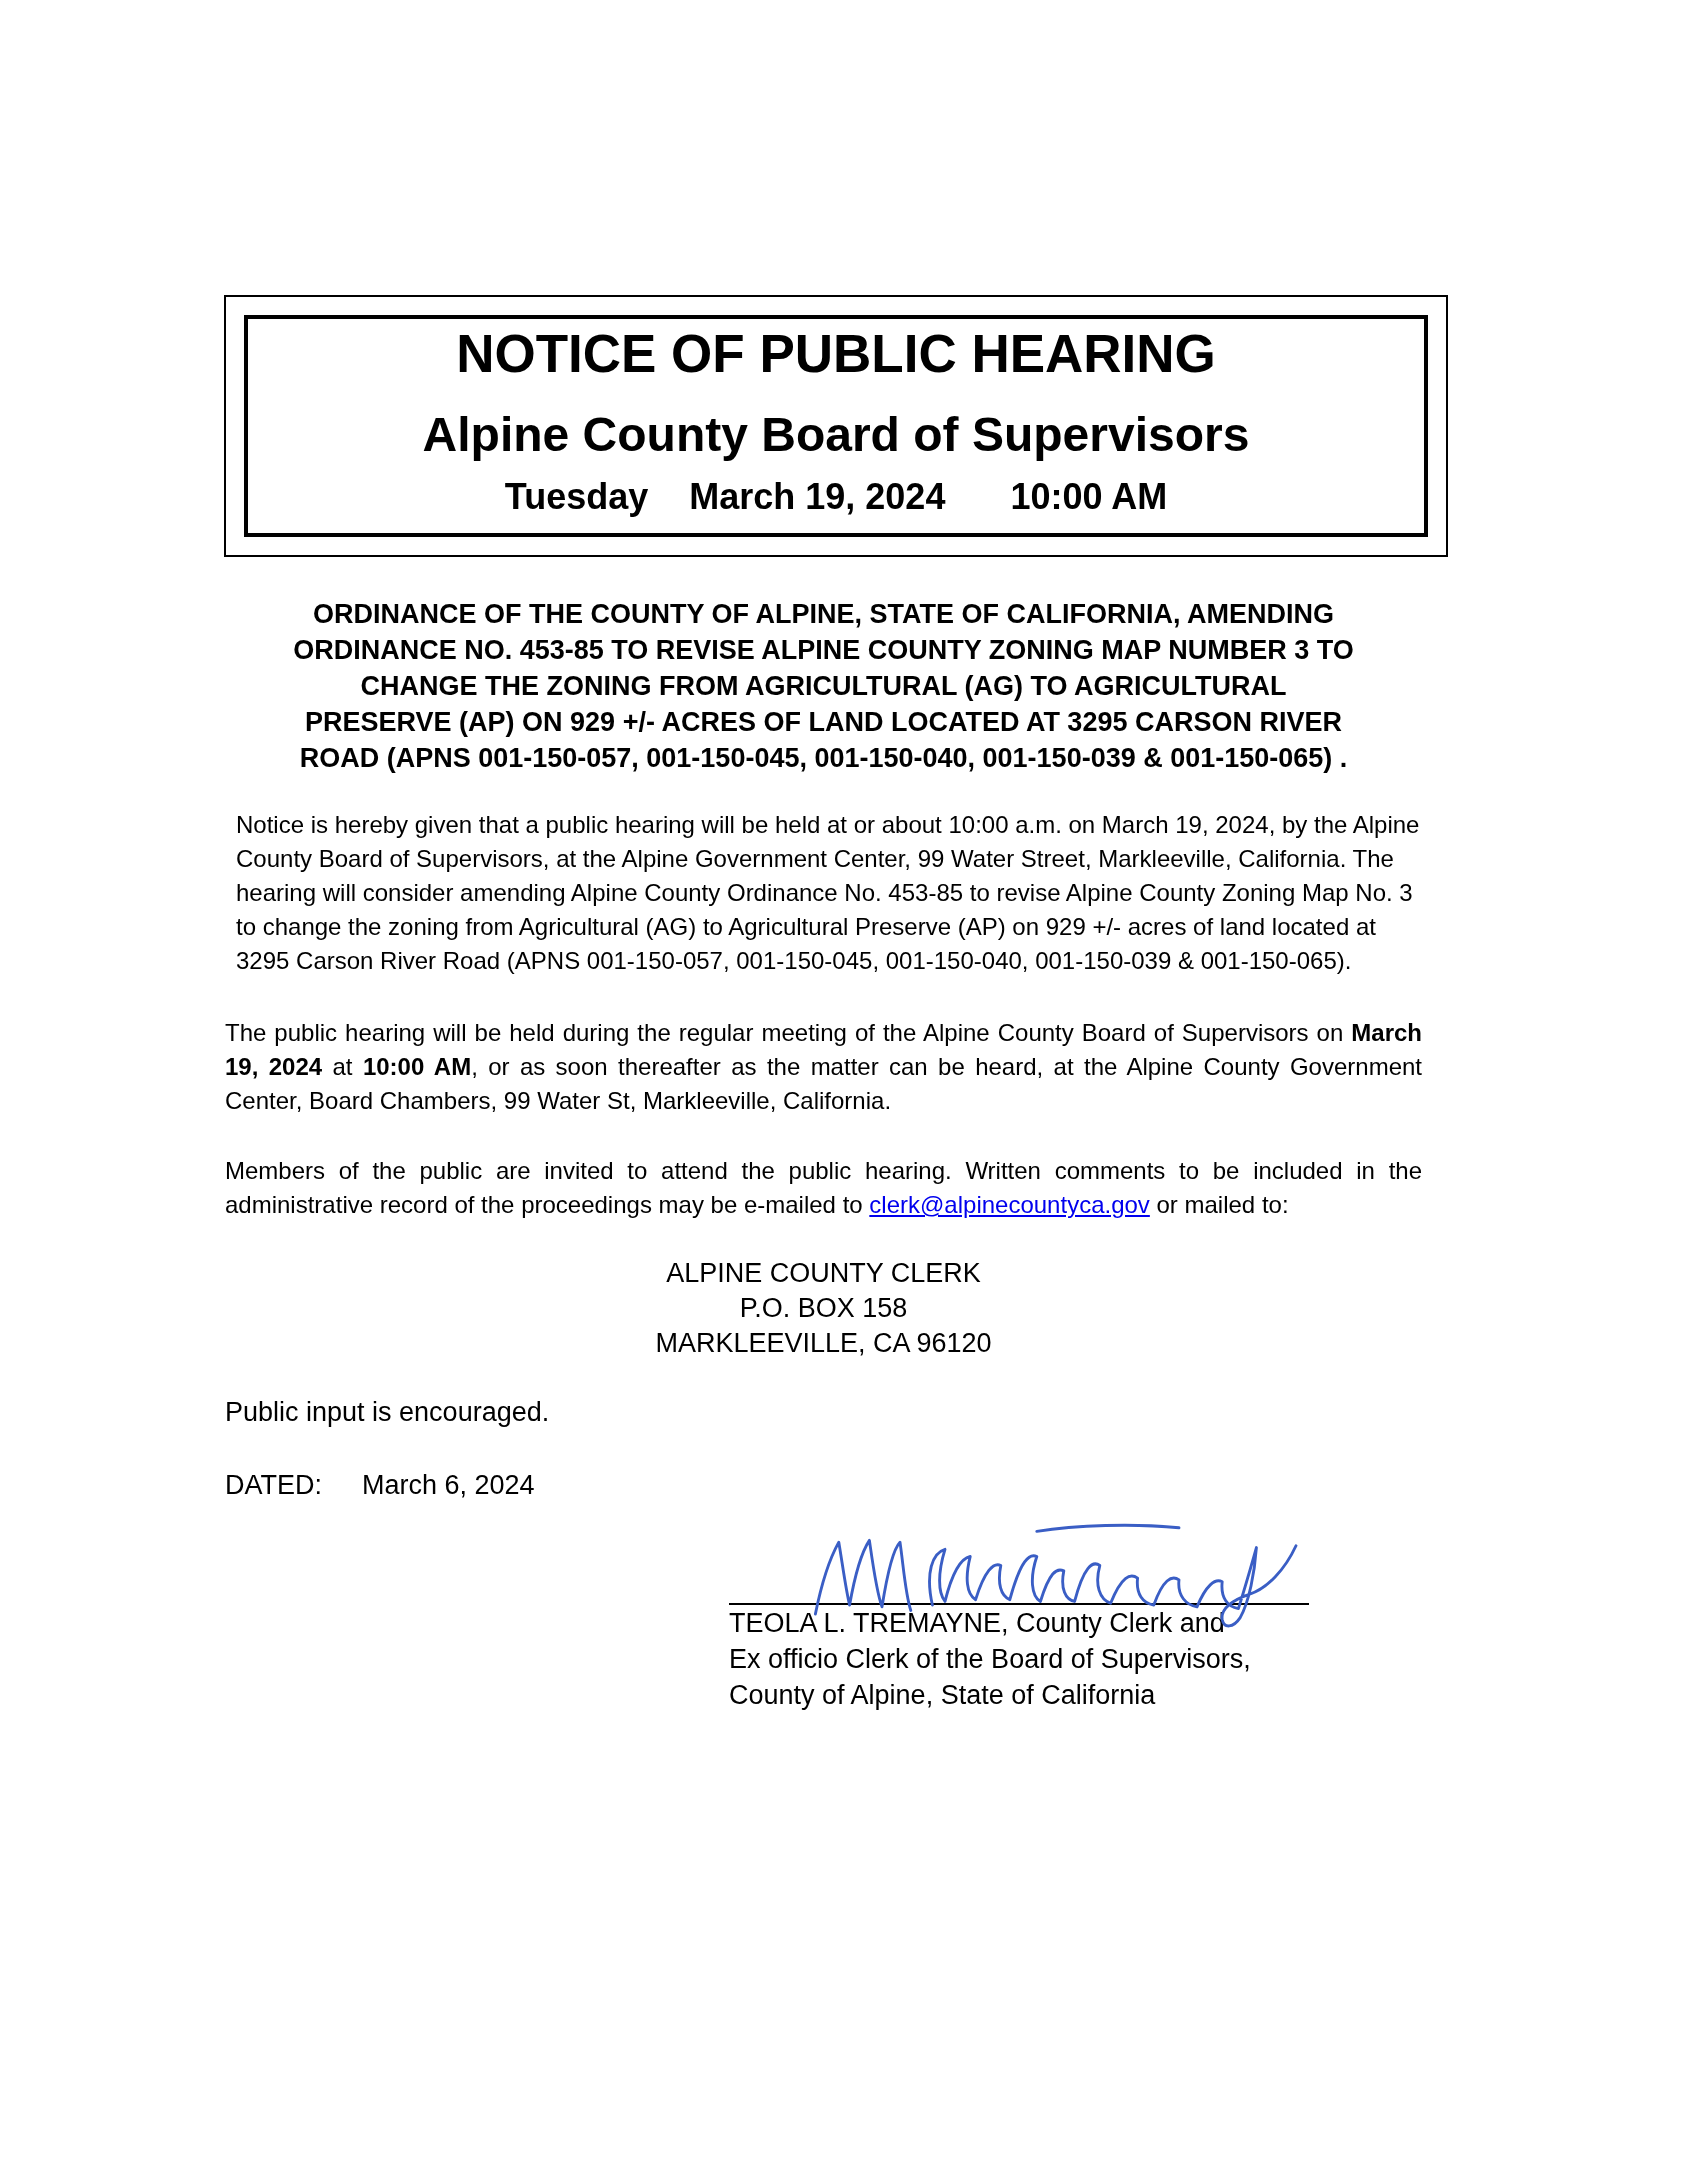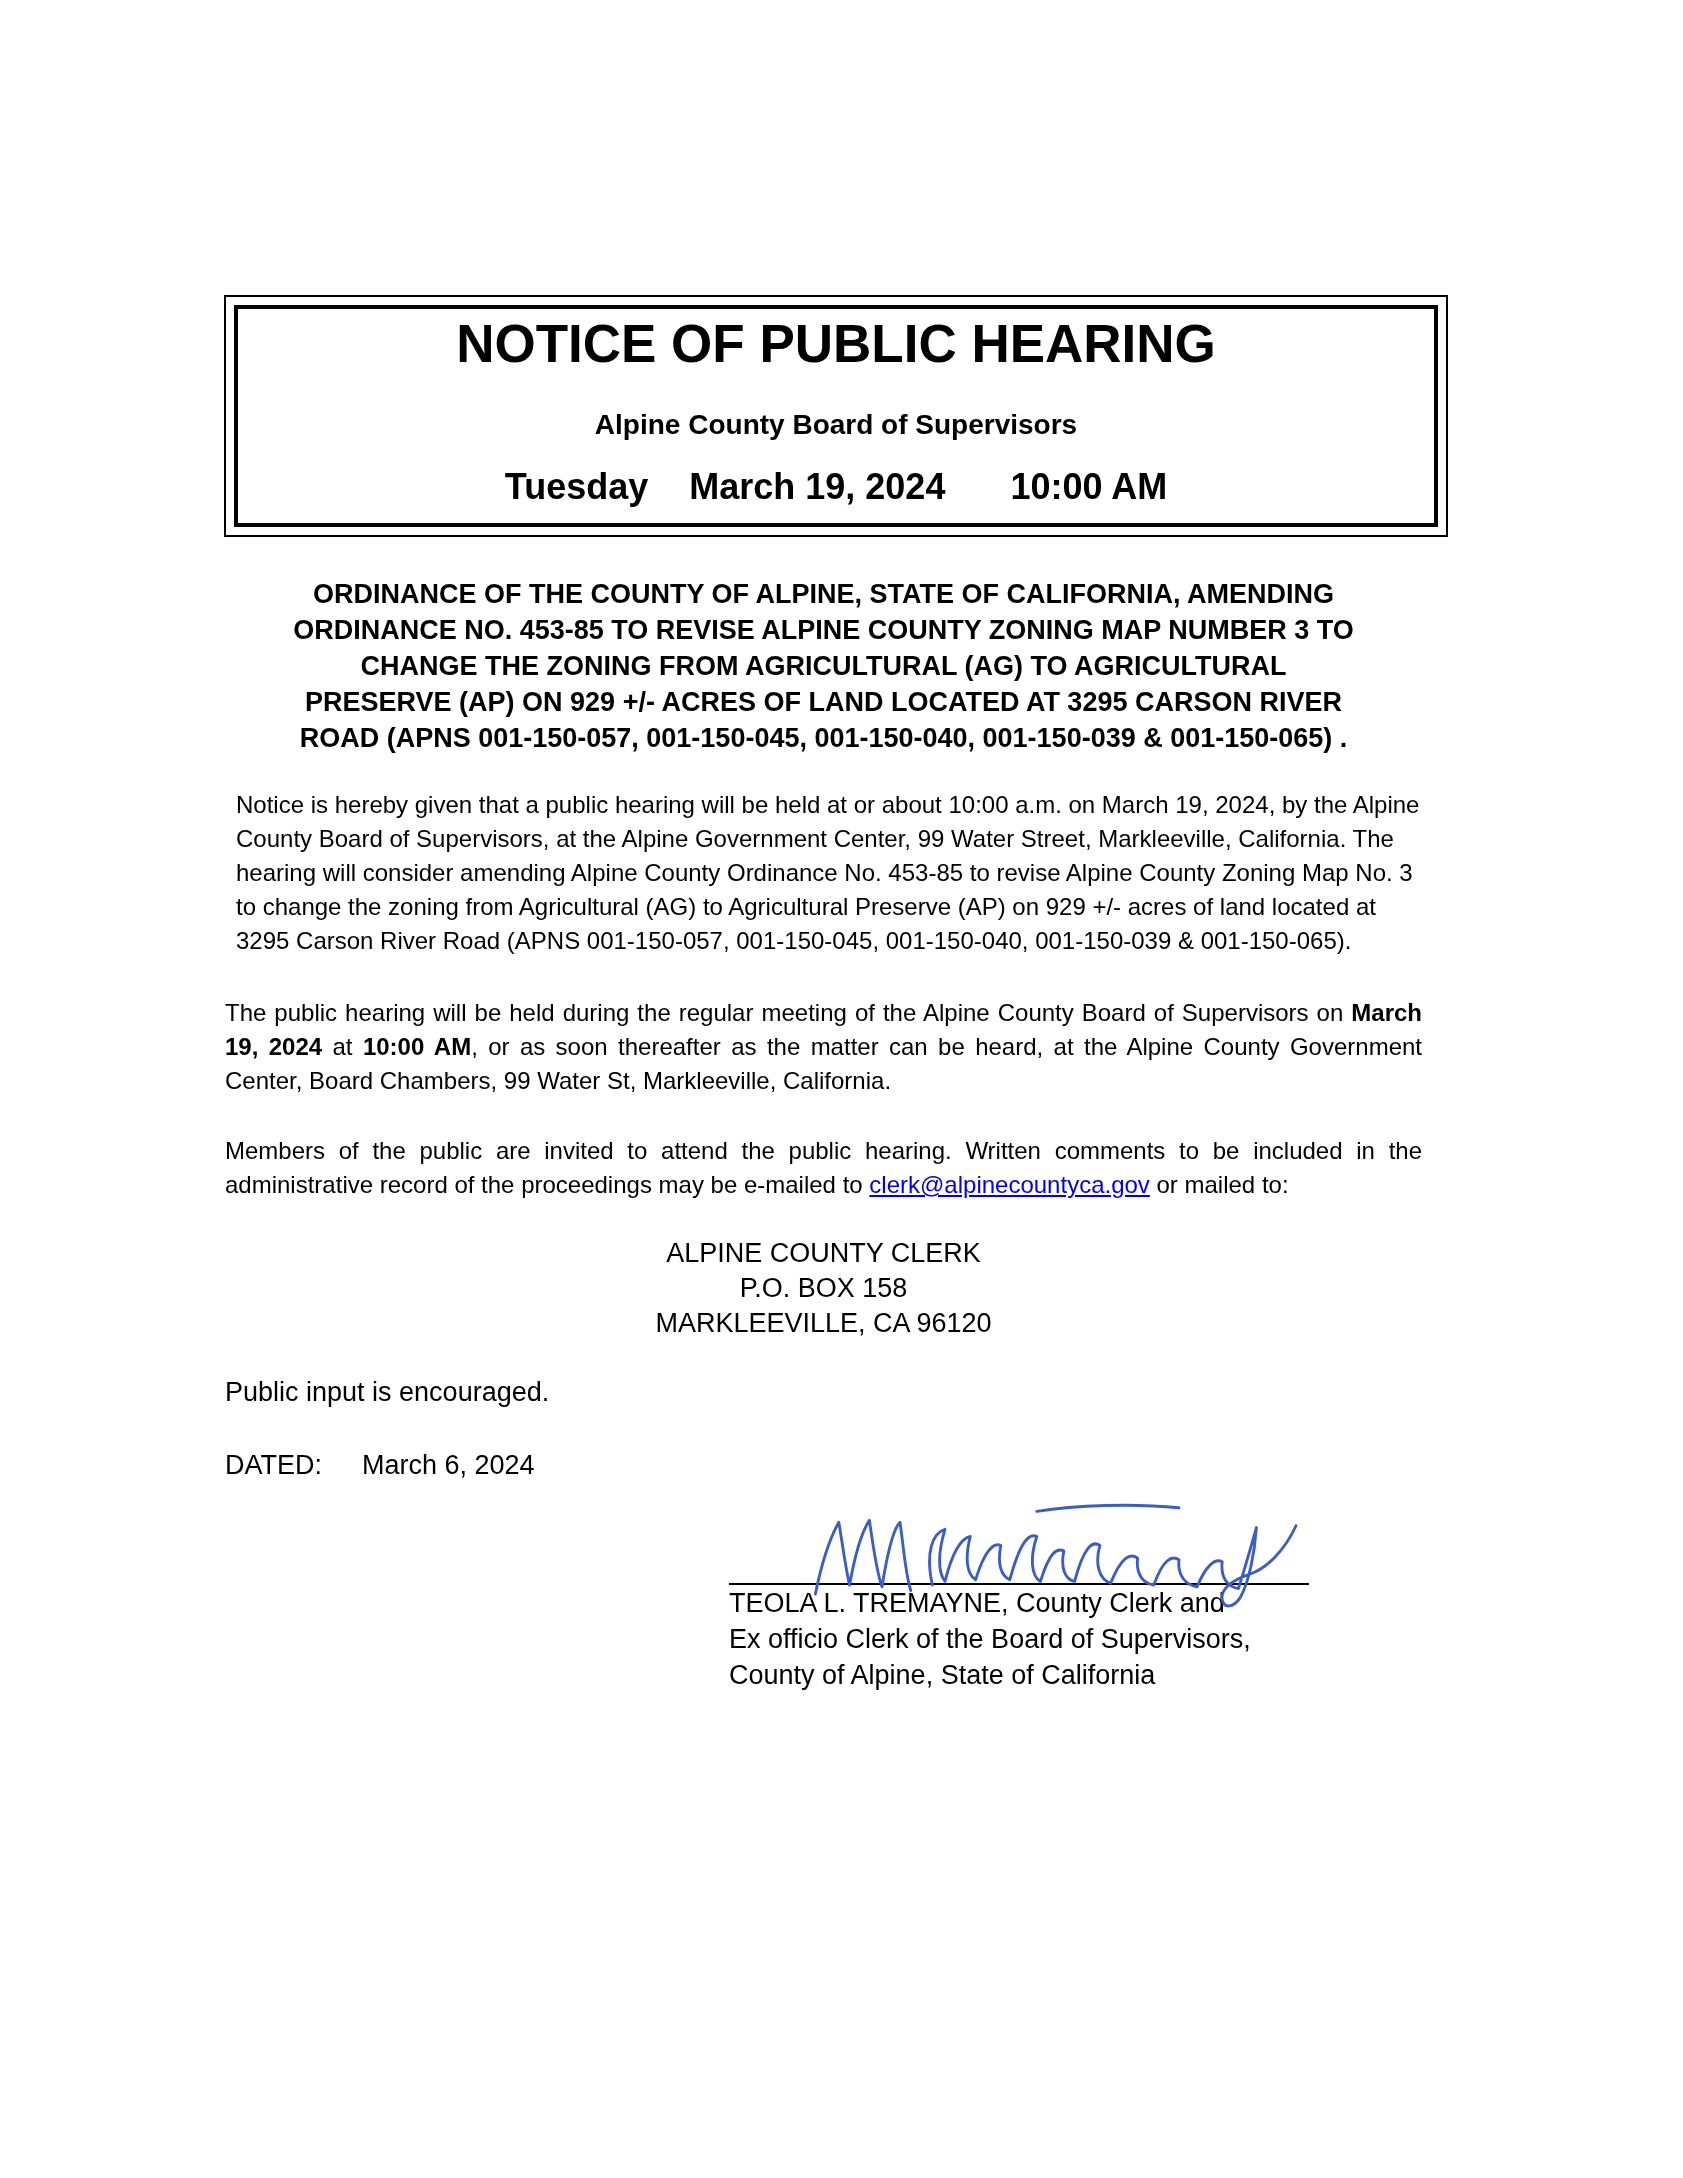--- a/index.html
+++ b/index.html
@@ -16,35 +16,35 @@
     padding-top: 295px;
     background: #ffffff;
     overflow: hidden;
   }
 
   
   .notice-box {
     margin-left: 224px;
     width: 1224px;
     border: 2.7px solid #000;
-    padding: 8px;
+    padding: 18px;
     background: #fff;
   }
   .notice-box-inner {
     border: 4.5px solid #000;
     text-align: center;
     padding: 7.2px 18px 16px 18px;
   }
   .box-title {
     font-size: 53px; font-weight: bold; line-height: 56px;
     letter-spacing: 0px;
   }
   .box-subtitle {
     margin-top: 31px;
-    font-size: 28px; font-weight: bold; line-height: 43px;
+    font-size: 48px; font-weight: bold; line-height: 43px;
   }
   .box-datetime {
     margin-top: 20px;
     font-size: 36px; font-weight: bold; line-height: 41px;
     white-space: nowrap;
   }
   .dt-date { margin-left: 41px; }
   .dt-time { margin-left: 65px; }
   .box-venue {
     margin-top: 38px;

